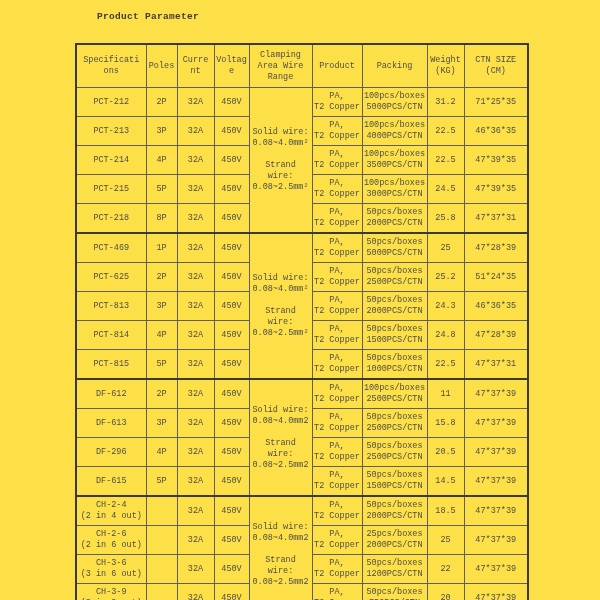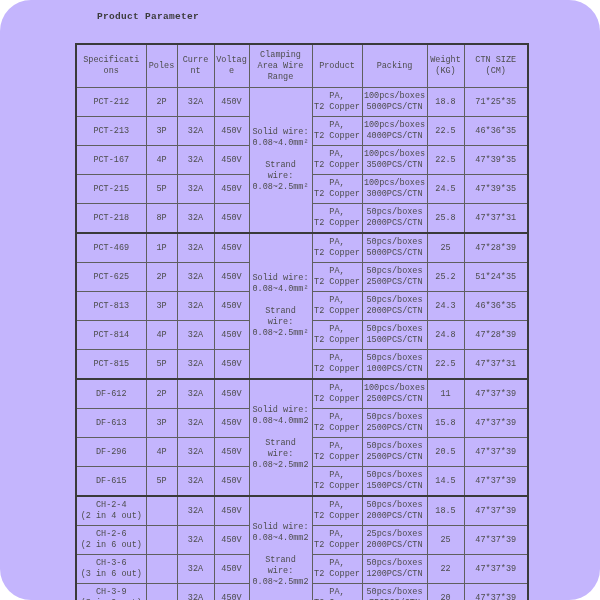--- a/index.html
+++ b/index.html
@@ -7,23 +7,22 @@
     padding: 0;
     width: 600px;
     height: 600px;
     background: #ffffff;
     font-family: "Liberation Mono", "DejaVu Sans Mono", monospace;
   }
   .canvas {
     position: relative;
     width: 600px;
     height: 600px;
-    background: #c4b5fd;
+    background: #fde047;
     overflow: hidden;
-    border-radius: 31px;
   }
   .page-title {
     position: absolute;
     left: 97px;
     top: 11px;
     margin: 0;
     font-size: 9.5px;
     line-height: 12px;
     font-weight: bold;
     letter-spacing: 0.3px;
@@ -109,37 +108,37 @@
           <td>450V</td>
           <td rowspan="5">Solid wire:
 0.08~4.0mm²
 
 Strand wire:
 0.08~2.5mm²</td>
           <td>PA,
 T2 Copper</td>
           <td>100pcs/boxes
 5000PCS/CTN</td>
-          <td>18.8</td>
+          <td>31.2</td>
           <td>71*25*35</td>
         </tr>
         <tr>
           <td>PCT-213</td>
           <td>3P</td>
           <td>32A</td>
           <td>450V</td>
           <td>PA,
 T2 Copper</td>
           <td>100pcs/boxes
 4000PCS/CTN</td>
           <td>22.5</td>
           <td>46*36*35</td>
         </tr>
         <tr>
-          <td>PCT-167</td>
+          <td>PCT-214</td>
           <td>4P</td>
           <td>32A</td>
           <td>450V</td>
           <td>PA,
 T2 Copper</td>
           <td>100pcs/boxes
 3500PCS/CTN</td>
           <td>22.5</td>
           <td>47*39*35</td>
         </tr>

